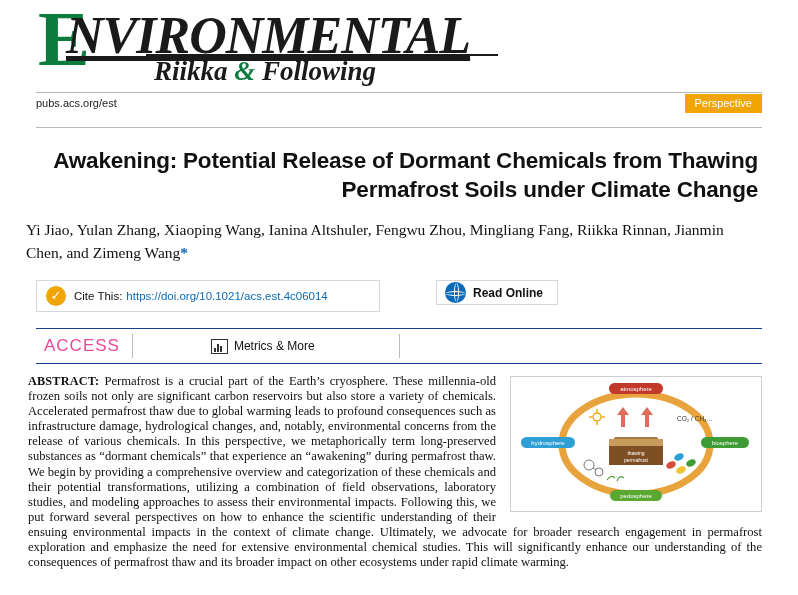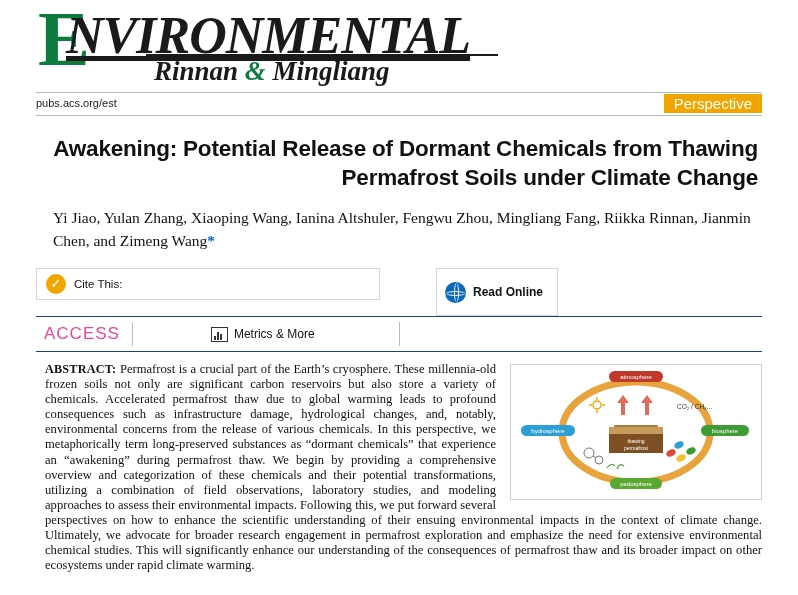--- a/index.html
+++ b/index.html
@@ -74,59 +74,59 @@
     left: 110px;
     top: 48px;
     width: 352px;
     height: 2px;
     background: #1a1a1a;
   }
 
   
   .journal-bar {
     position: relative;
-    height: 24px;
+    height: 36px;
     border-top: 1px solid #b9b9b9;
     border-bottom: 1px solid #b9b9b9;
     margin: 0 36px;
     box-sizing: border-box;
   }
   .journal-url {
     position: absolute;
     left: 0;
     top: 4px;
     font-family: "Liberation Sans", sans-serif;
     font-size: 11px;
     color: #222;
   }
   .perspective-badge {
     position: absolute;
     right: 0;
     top: 1px;
     background: #f0a500;
     color: #ffffff;
     font-family: "Liberation Sans", sans-serif;
-    font-size: 15px;
+    font-size: 11px;
     padding: 3px 10px 3px 10px;
     line-height: 13px;
   }
 
   
   .title {
     margin: 18px 40px 0 38px;
     font-family: "Liberation Sans", sans-serif;
     font-weight: bold;
     font-size: 22.5px;
     line-height: 29px;
     color: #111;
     letter-spacing: -0.2px;
     text-align: right;
   }
   .authors {
-    margin: 14px 40px 0 53px;
+    margin: 14px 40px 0 26px;
     font-family: "Liberation Serif", serif;
     font-size: 15.5px;
     line-height: 23px;
     color: #111;
   }
   .authors .star {
     color: #0b6ab8;
     font-weight: bold;
   }
 
@@ -172,21 +172,21 @@
     font-size: 11.5px;
     color: #0b6ab8;
     margin-left: 4px;
     text-decoration: none;
   }
   .read-online {
     position: absolute;
     left: 400px;
     top: 0;
     width: 122px;
-    height: 48px;
+    height: 25px;
     border: 1px solid #d6d6d6;
     box-sizing: border-box;
     display: flex;
     align-items: center;
     background: #fff;
   }
   .globe {
     width: 21px;
     height: 21px;
     border-radius: 50%;
@@ -289,21 +289,21 @@
     width: 9px;
     display: block;
   }
   .doc-icon i:nth-child(1) { top: 3px; }
   .doc-icon i:nth-child(2) { top: 6px; }
   .doc-icon i:nth-child(3) { top: 9px; width: 6px; }
 
   
   .abstract-zone {
     position: relative;
-    margin: 10px 36px 0 45px;
+    margin: 10px 36px 0 28px;
   }
   .figure {
     float: right;
     width: 252px;
     height: 136px;
     border: 1px solid #cfcfcf;
     margin: 2px 0 6px 14px;
     background: #ffffff;
     position: relative;
     overflow: hidden;
@@ -338,40 +338,41 @@
 <body>
 
 <div class="page">
 
   <div class="masthead">
     <div class="logo-wrap">
       <span class="logo-e">E</span>
       <span class="logo-env">NVIRONMENTAL</span>
       <div class="logo-rule"></div>
       <div class="logo-sub">
-        <span>Rinnan </span><span class="amp">&amp;</span><span> Mingliang</span>
+        <span>Riikka </span><span class="amp">&amp;</span><span> Following</span>
       </div>
     </div>
   </div>
 
   <div class="journal-bar">
     <span class="journal-url">pubs.acs.org/est</span>
     <span class="perspective-badge">Perspective</span>
   </div>
 
   <div class="title">Awakening: Potential Release of Dormant Chemicals from Thawing Permafrost Soils under Climate Change</div>
 
   <div class="authors">
     <span>Yi Jiao, Yulan Zhang, Xiaoping Wang, Ianina Altshuler, Fengwu Zhou, Mingliang Fang, Riikka Rinnan, Jianmin Chen, and Zimeng Wang</span><span class="star">*</span>
   </div>
 
   <div class="cite-row">
     <div class="cite-box">
       <span class="cite-check">✓</span>
       <span class="cite-text">Cite This:</span>
+      <span class="cite-link">https://doi.org/10.1021/acs.est.4c06014</span>
     </div>
     <div class="read-online">
       <span class="globe"></span>
       <span class="read-online-text">Read Online</span>
     </div>
   </div>
 
   <div class="access-bar">
     <span class="access-label">ACCESS</span>
     <span class="divider div1"></span>

